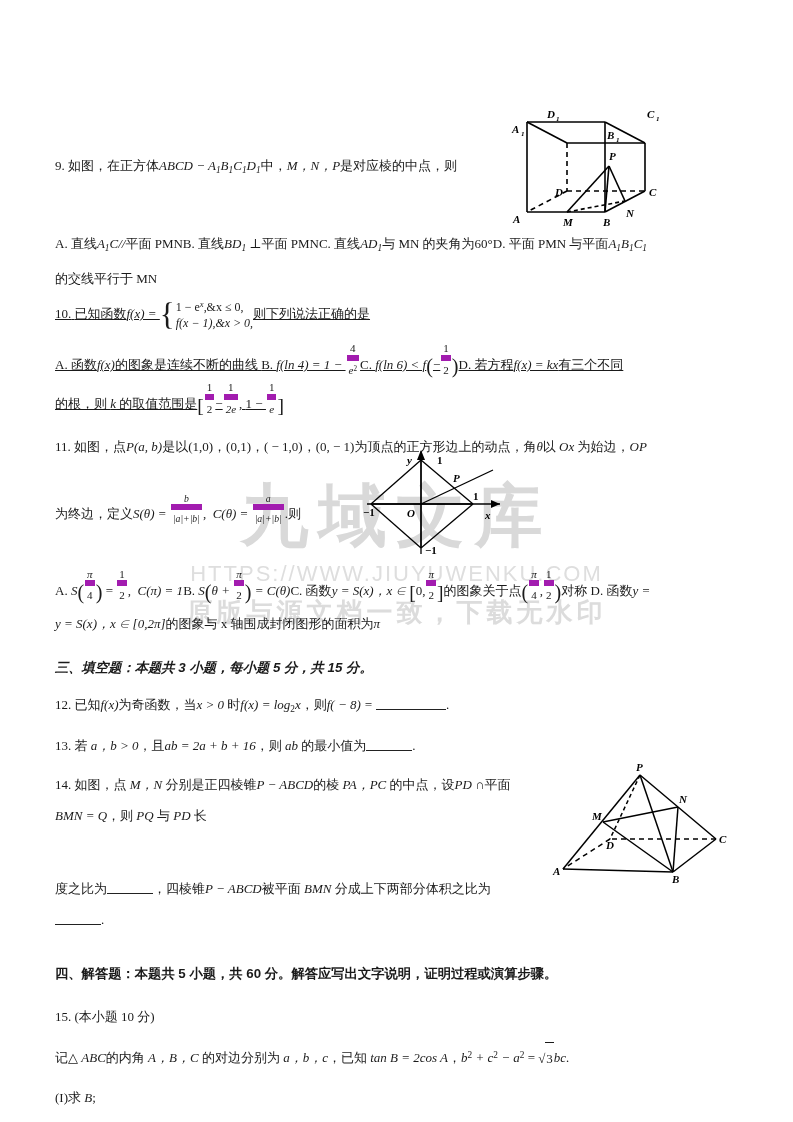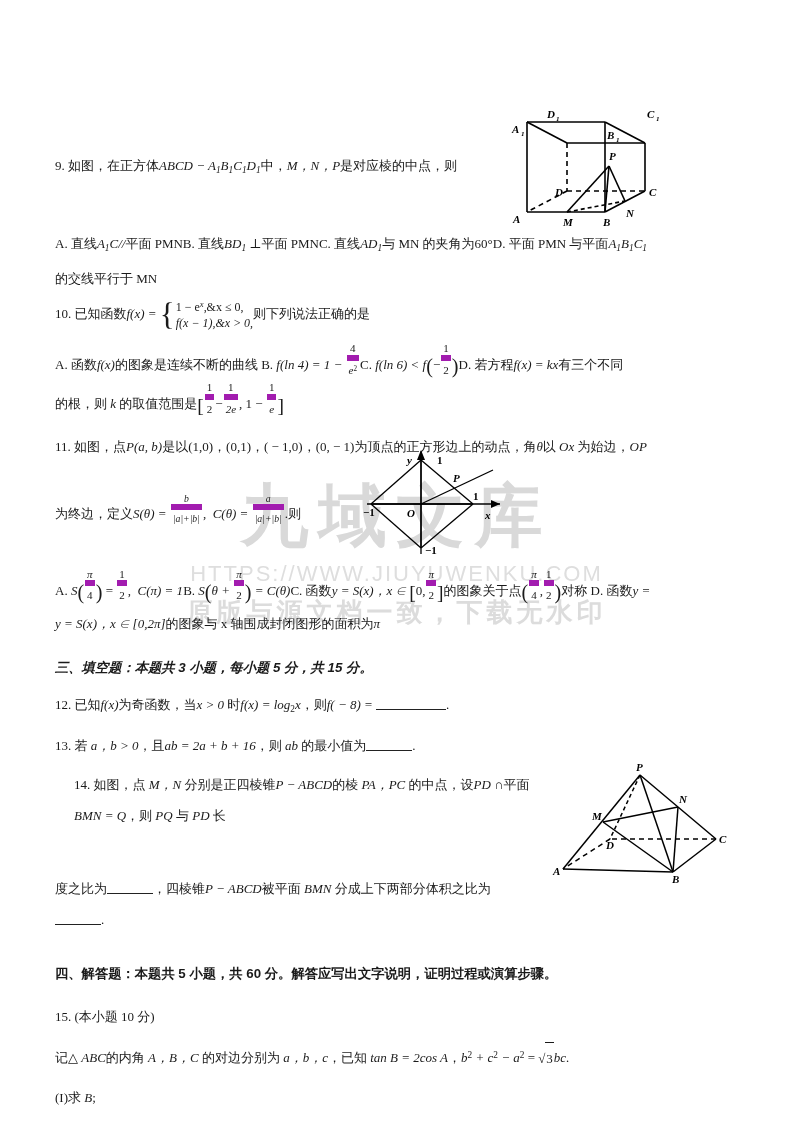--- a/index.html
+++ b/index.html
@@ -257,21 +257,21 @@
       </div>
       <div style="height:42px;"></div>
       <div class="qline">
         <span>A. 直线</span><span class="mi">A</span><span class="mi sub">1</span><span class="mi">C//</span><span>平面 PMN</span><span>B. 直线</span><span class="mi">BD</span><span class="mi sub">1</span><span> ⊥平面 PMN</span><span>C. 直线</span><span class="mi">AD</span><span class="mi sub">1</span><span>与 MN 的夹角为60°</span><span>D. 平面 PMN 与平面</span><span class="mi">A</span><span class="mi sub">1</span><span class="mi">B</span><span class="mi sub">1</span><span class="mi">C</span><span class="mi sub">1</span>
       </div>
       <div class="qline">
         <span>的交线平行于 MN</span>
       </div>
     </div>
 
-    <div class="blk" style="margin-top:4px;">
+    <div class="blk" style="margin-top:4px;text-decoration:underline;">
       <div class="qline">
         <span>10.</span>
         <span>已知函数</span><span class="mi">f(x) = </span><span class="piece">
             <span class="brace">{</span>
             <span class="rows">
               <span style="display:block;"><span class="mu">1 − e</span><span class="mi sup">x</span><span>,&amp;x ≤ 0,</span></span>
               <span style="display:block;" class="mi">f(x − 1),&amp;x &gt; 0,</span>
             </span>
           </span><span>则下列说法正确的是</span>
       </div>
@@ -307,21 +307,21 @@
     <div class="qline" style="margin-top:6px;">
       <span>12.</span>
       <span>已知</span><span class="mi">f(x)</span><span>为奇函数，当</span><span class="mi">x &gt; 0</span><span> 时</span><span class="mi">f(x) = log</span><span class="sub">2</span><span class="mi">x</span><span>，则</span><span class="mi">f( − 8) = </span><span class="blank-m"></span><span>.</span>
     </div>
 
     <div class="qline" style="margin-top:6px;">
       <span>13.</span>
       <span>若 </span><span class="mi">a，b &gt; 0</span><span>，且</span><span class="mi">ab = 2a + b + 16</span><span>，则 </span><span class="mi">ab</span><span> 的最小值为</span><span class="blank-s"></span><span>.</span>
     </div>
 
-    <div class="qline" style="margin-top:8px; width:480px;margin-left:19px;">
+    <div class="qline" style="margin-top:8px; width:480px;">
       <span>14.</span>
       <span>如图，点 </span><span class="mi">M，N</span><span> 分别是正四棱锥</span><span class="mi">P − ABCD</span><span>的棱 </span><span class="mi">PA，PC</span><span> 的中点，设</span><span class="mi">PD ∩</span><span>平面</span><span class="mi">BMN = Q</span><span>，则 </span><span class="mi">PQ</span><span> 与 </span><span class="mi">PD</span><span> 长</span>
     </div>
     <div style="height:42px;"></div>
     <div class="qline" style="width:480px;">
       <span>度之比为</span><span class="blank-s"></span><span>，四棱锥</span><span class="mi">P − ABCD</span><span>被平面 </span><span class="mi">BMN</span><span> 分成上下两部分体积之比为</span><span class="blank-s"></span><span>.</span>
     </div>
 
     <div class="hd" style="margin-top:24px;">四、解答题：本题共 5 小题，共 60 分。解答应写出文字说明，证明过程或演算步骤。</div>
 

